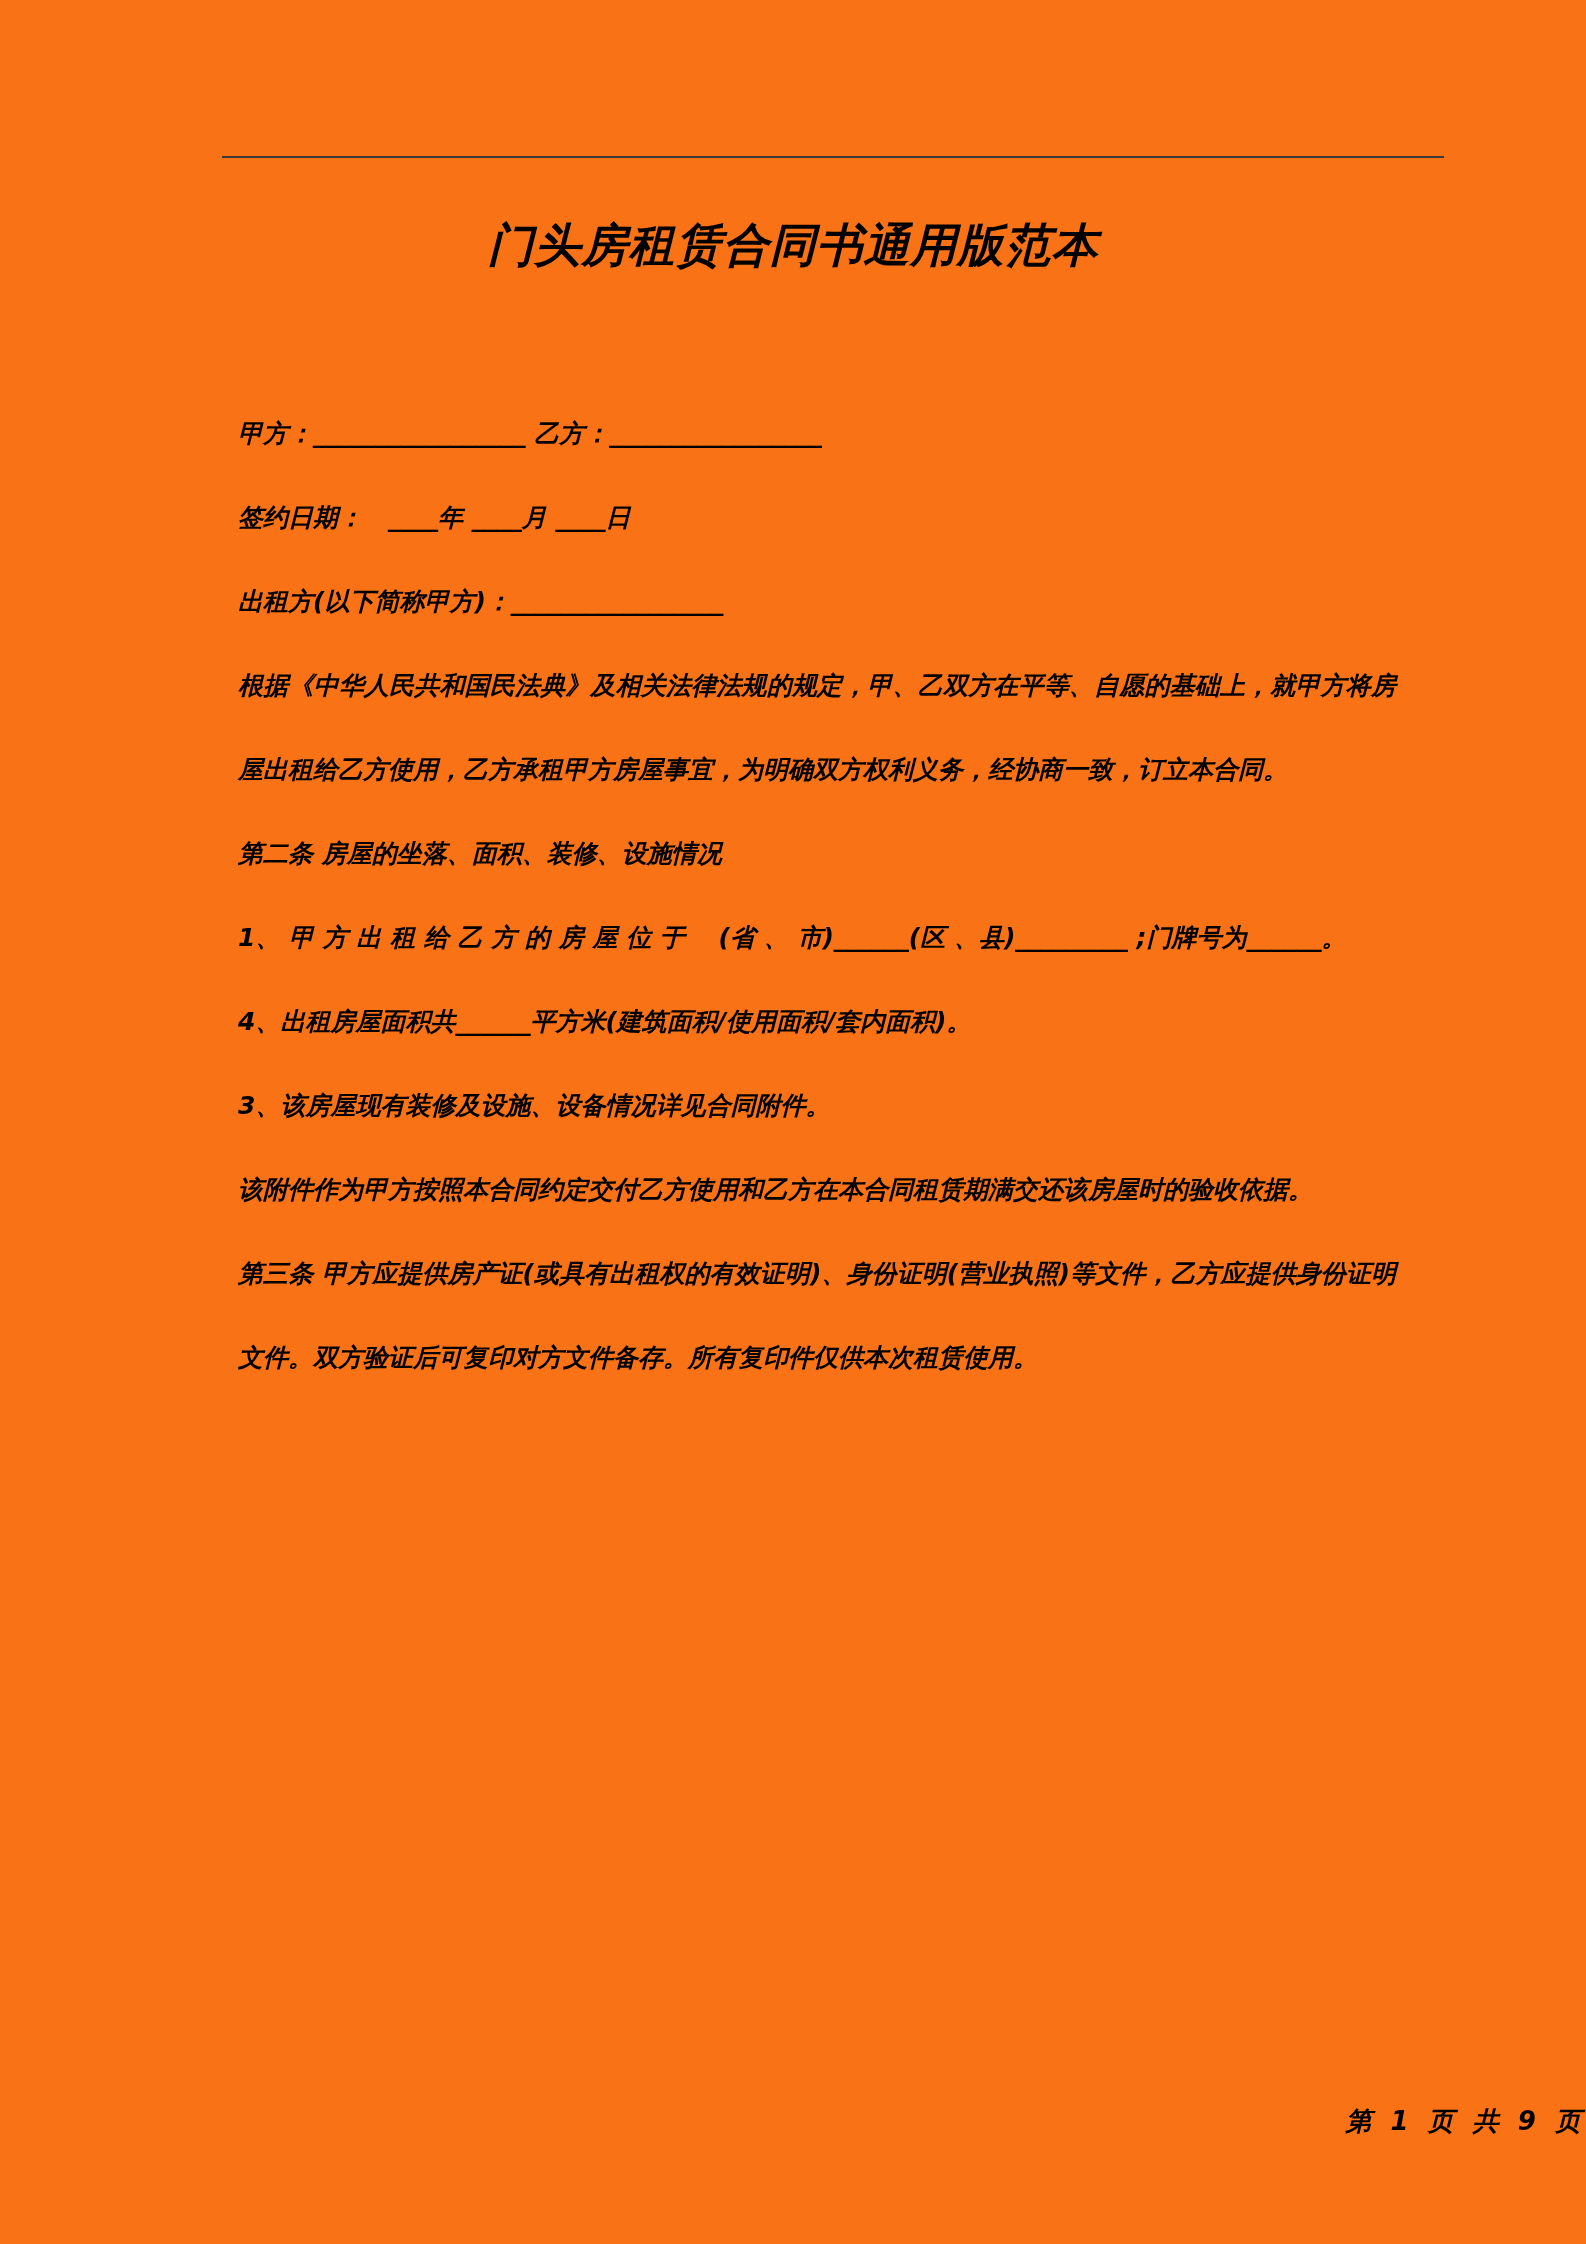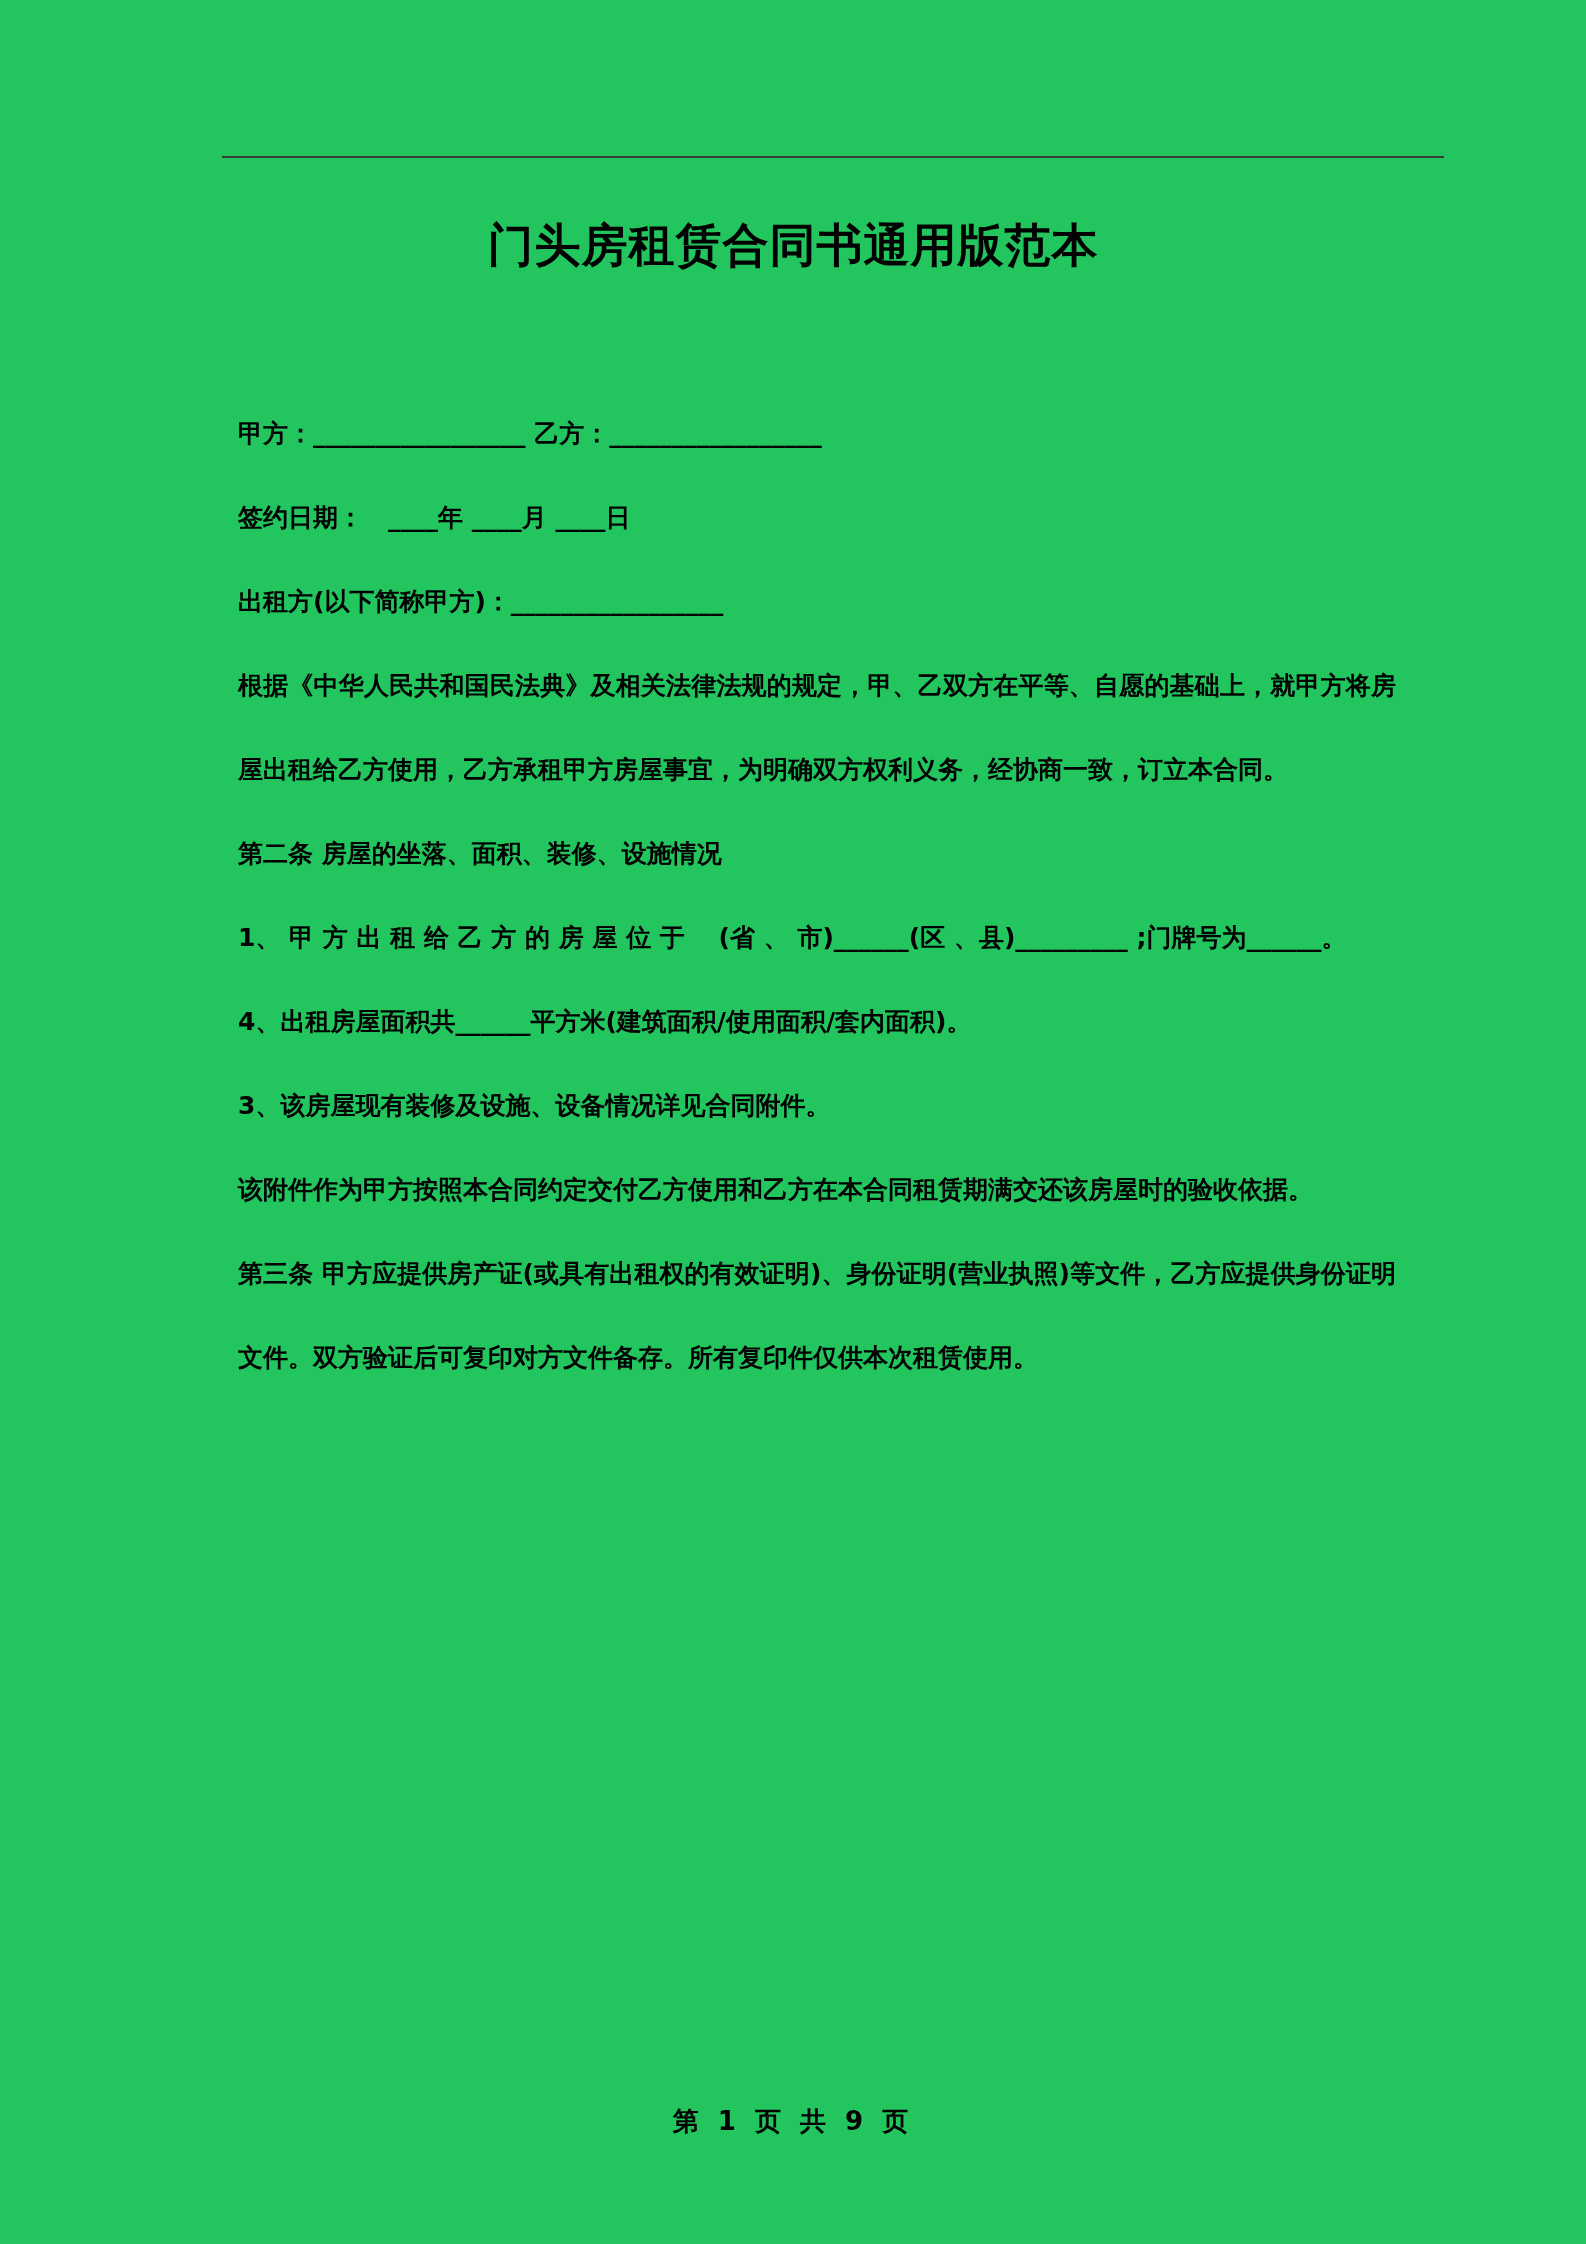--- a/index.html
+++ b/index.html
@@ -4,24 +4,25 @@
 <style>
   html, body {
     margin: 0;
     padding: 0;
     background: #ffffff;
   }
   .page {
     position: relative;
     width: 1586px;
     height: 2244px;
-    background: #22c55e;
+    background: #f97316;
     color: #000000;
     font-family: "DejaVu Sans", "Liberation Sans", sans-serif;
     overflow: hidden;
+    font-style: italic;
   }
   .top-rule {
     position: absolute;
     left: 222px;
     top: 156px;
     width: 1222px;
     margin: 0;
     border: 0;
     border-top: 2px solid #3a3a3a;
   }
@@ -47,21 +48,21 @@
   }
   .content p {
     margin: 0;
     padding: 0;
   }
   .page-footer {
     position: absolute;
     left: 0;
     right: 0;
     top: 2104px;
-    text-align: center;
+    text-align: right;
     font-size: 26px;
     font-weight: bold;
     letter-spacing: 5px;
   }
 </style>
 </head>
 <body>
 
 <div class="page">
 

